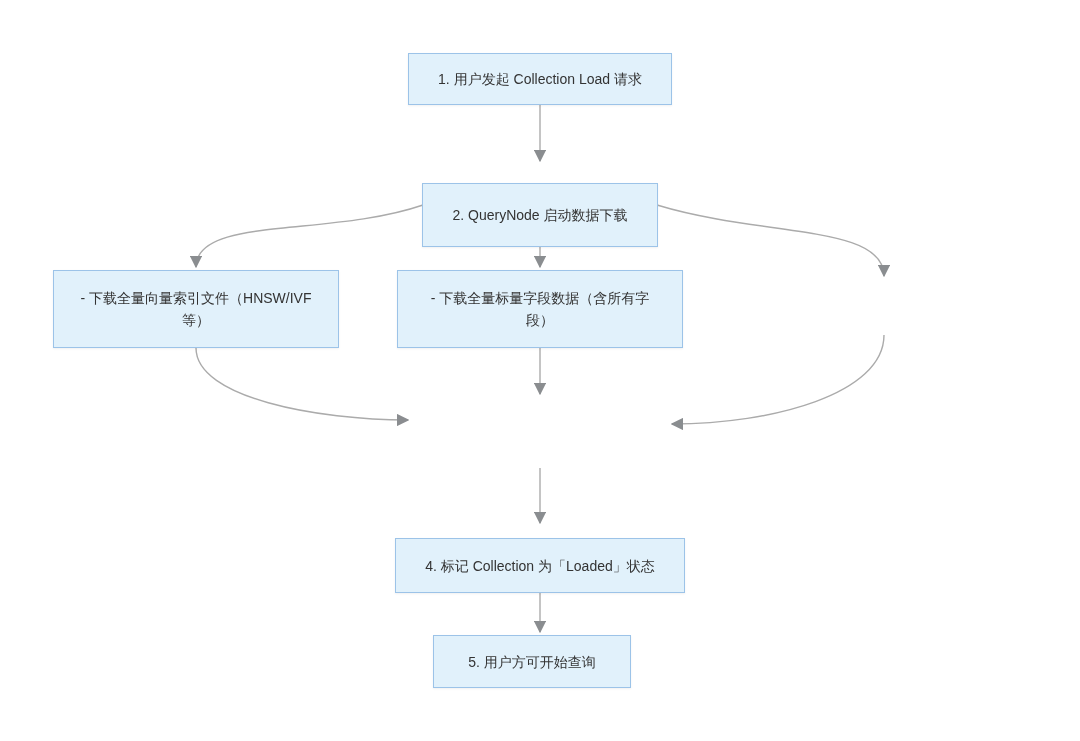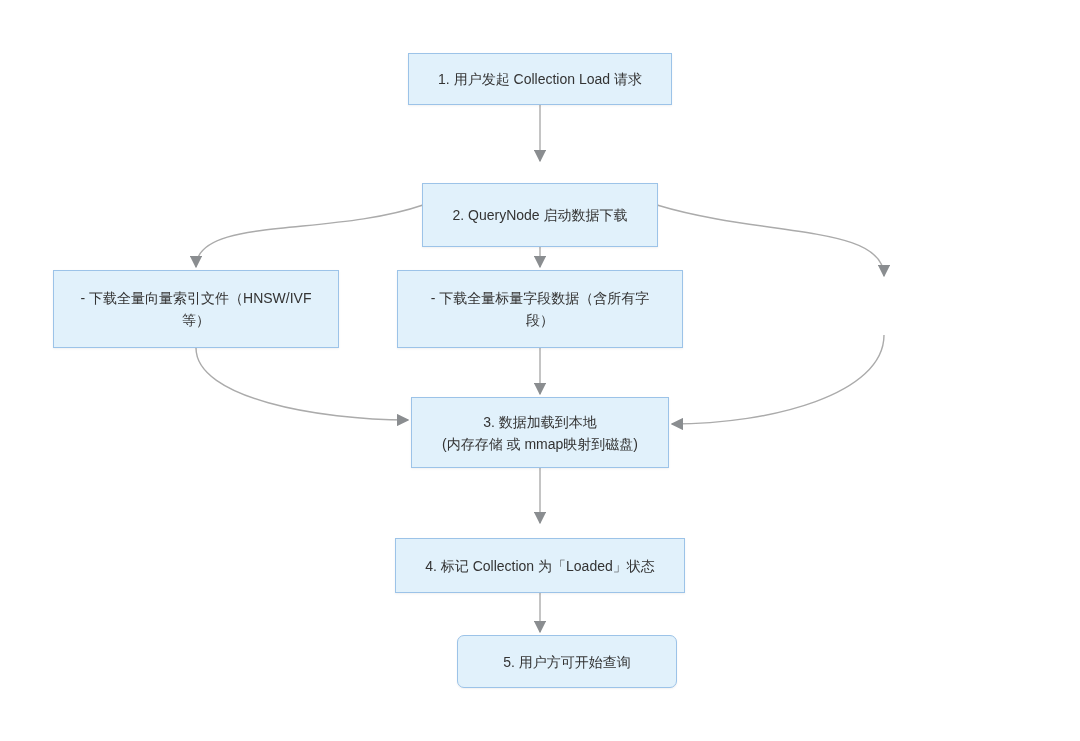--- a/index.html
+++ b/index.html
@@ -37,21 +37,21 @@
     white-space: pre-line;
     padding: 4px 10px;
   }
   .node-step1 { left: 408px; top: 53px;  width: 264px; height: 52px; }
   .node-step2 { left: 422px; top: 163px; width: 236px; height: 64px; margin-top: 20px; }
   .node-dl-vector { left: 53px;  top: 270px; width: 286px; height: 78px; }
   .node-dl-scalar { left: 397px; top: 270px; width: 286px; height: 78px; }
   .node-dl-meta   { left: 740px; top: 279px; width: 290px; height: 56px; }
   .node-step3 { left: 411px; top: 397px; width: 258px; height: 71px; }
   .node-step4 { left: 395px; top: 526px; width: 290px; height: 55px; margin-top: 12px; }
-  .node-step5 { left: 457px; top: 635px; width: 220px; height: 53px; border-radius: 7px; }
+  .node-step5 { left: 433px; top: 635px; width: 198px; height: 53px; }
   .edge {
     fill: none;
     stroke: #ababab;
     stroke-width: 1.4;
   }
 </style>
 </head>
 <body>
 
 <div class="canvas">
@@ -85,24 +85,20 @@
     <span>- 下载全量标量字段数据（含所有字
 段）</span>
   </div>
 
   <div class="node node-dl-vector">
     <span>- 下载全量向量索引文件（HNSW/IVF
 等）</span>
   </div>
 
 
-  <div class="node node-step3">
-    <span>3. 数据加载到本地
-(内存存储 或 mmap映射到磁盘)</span>
-  </div>
 
   <div class="node node-step4">
     <span>4. 标记 Collection 为「Loaded」状态</span>
   </div>
 
   <div class="node node-step5">
     <span>5. 用户方可开始查询</span>
   </div>
 
 </div>

